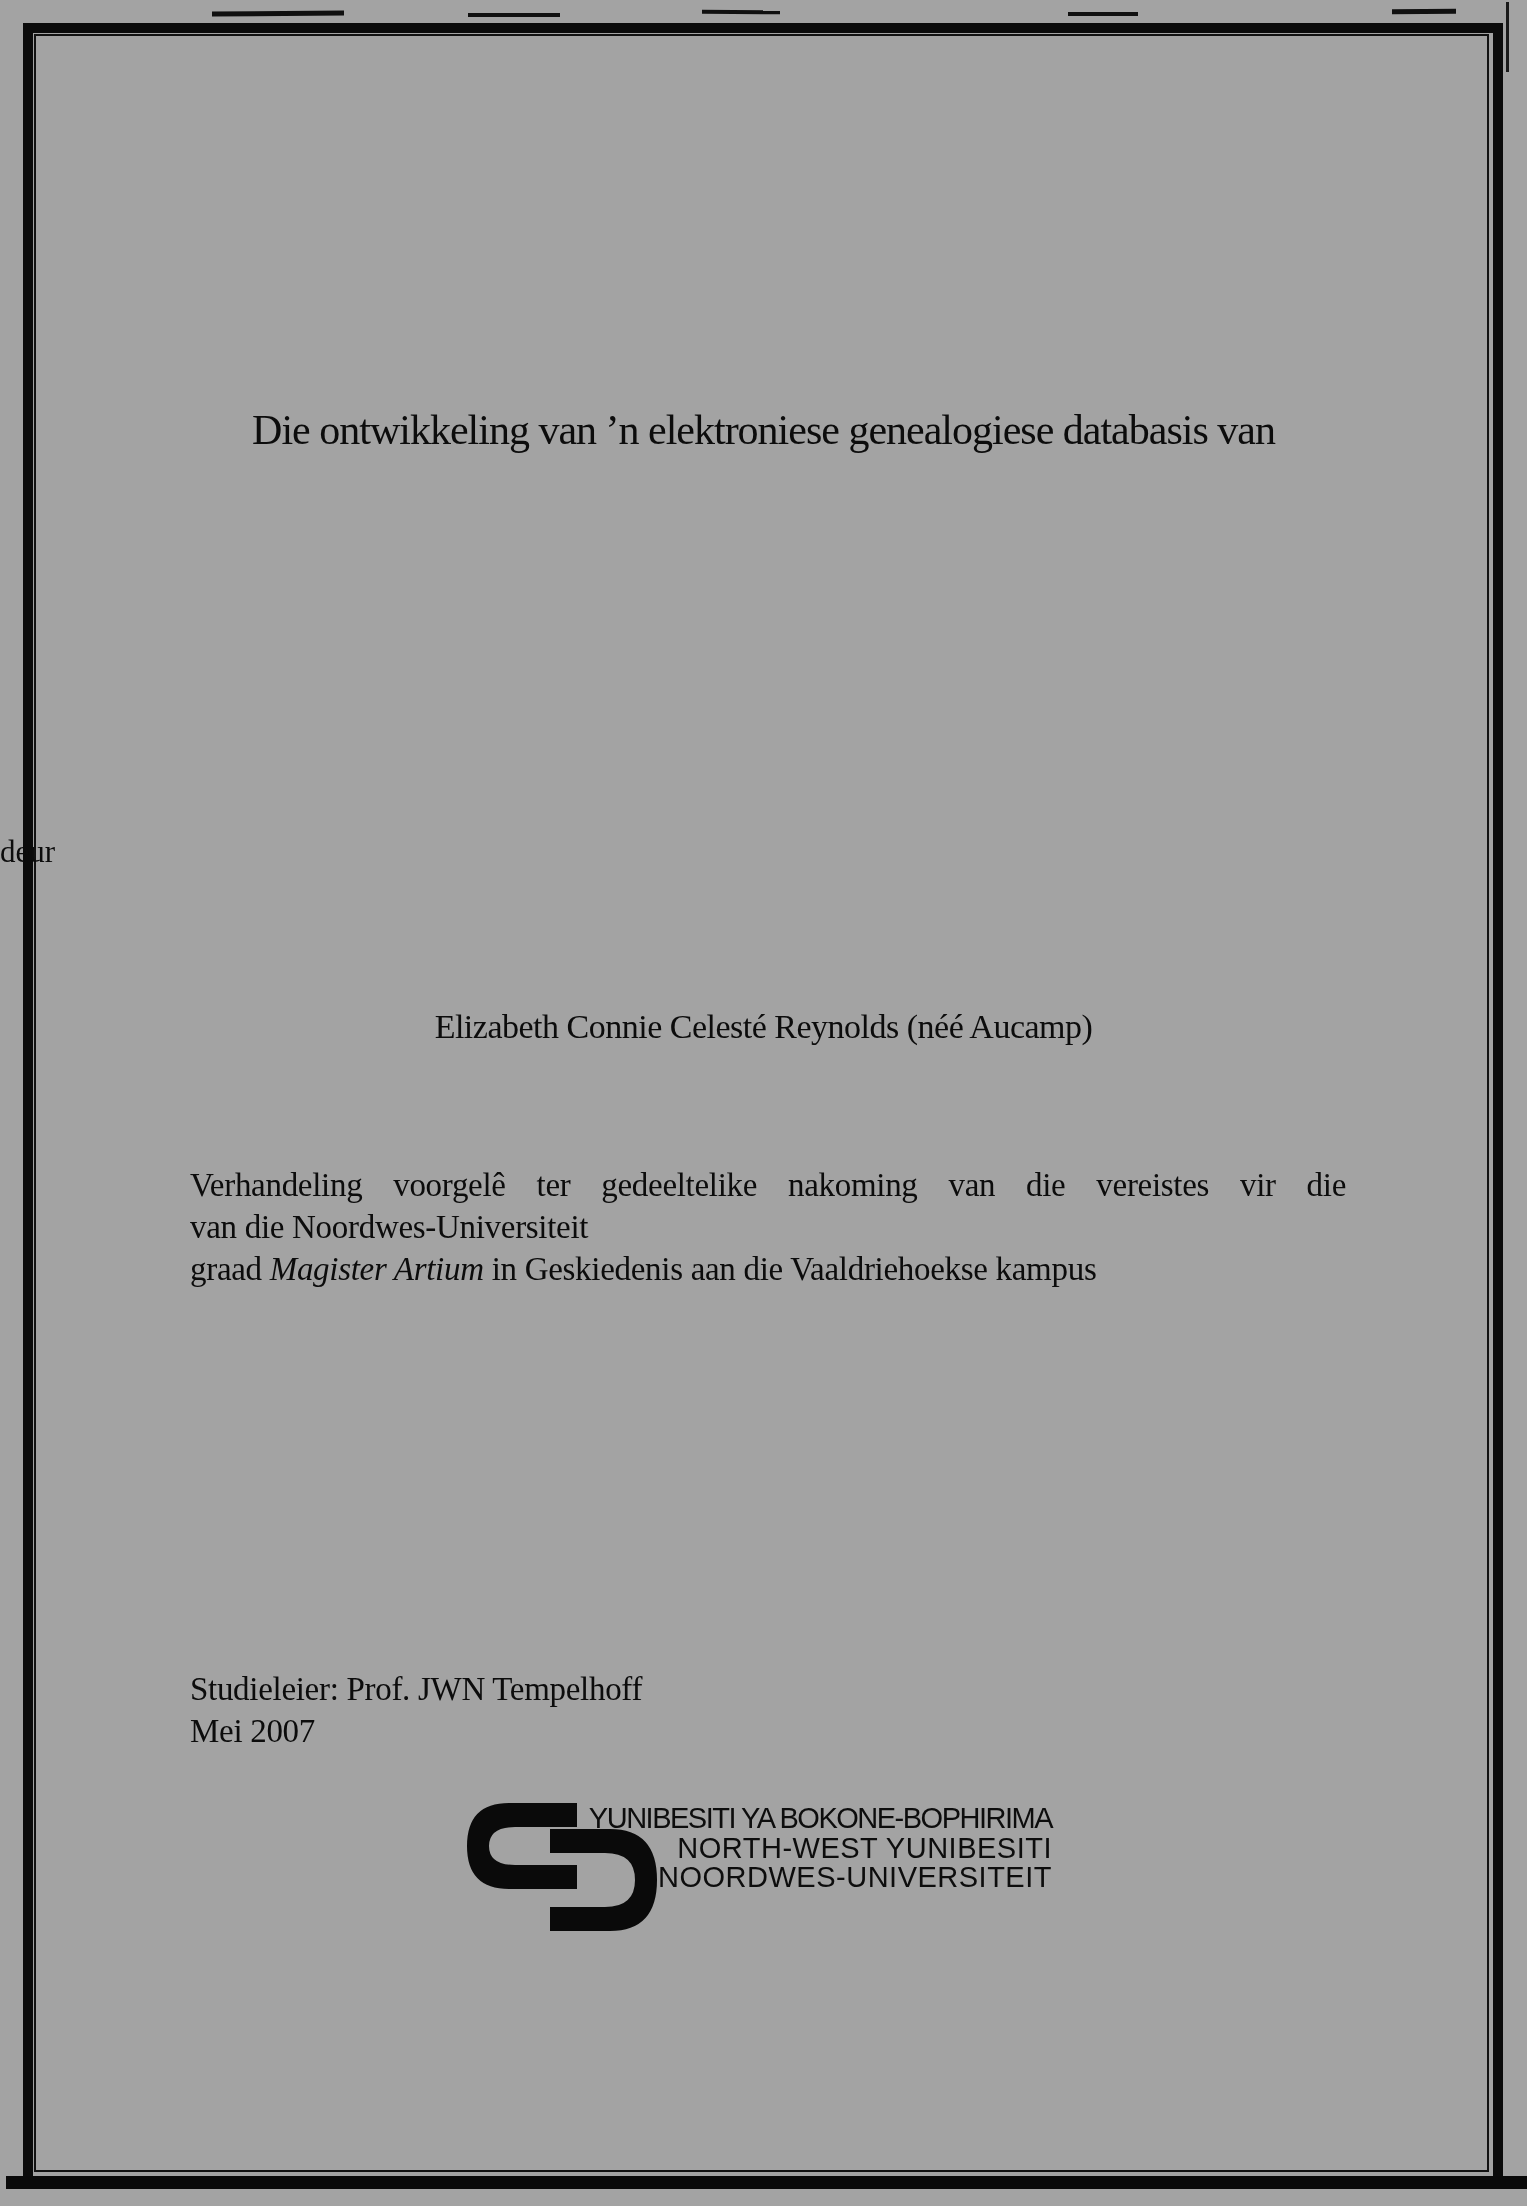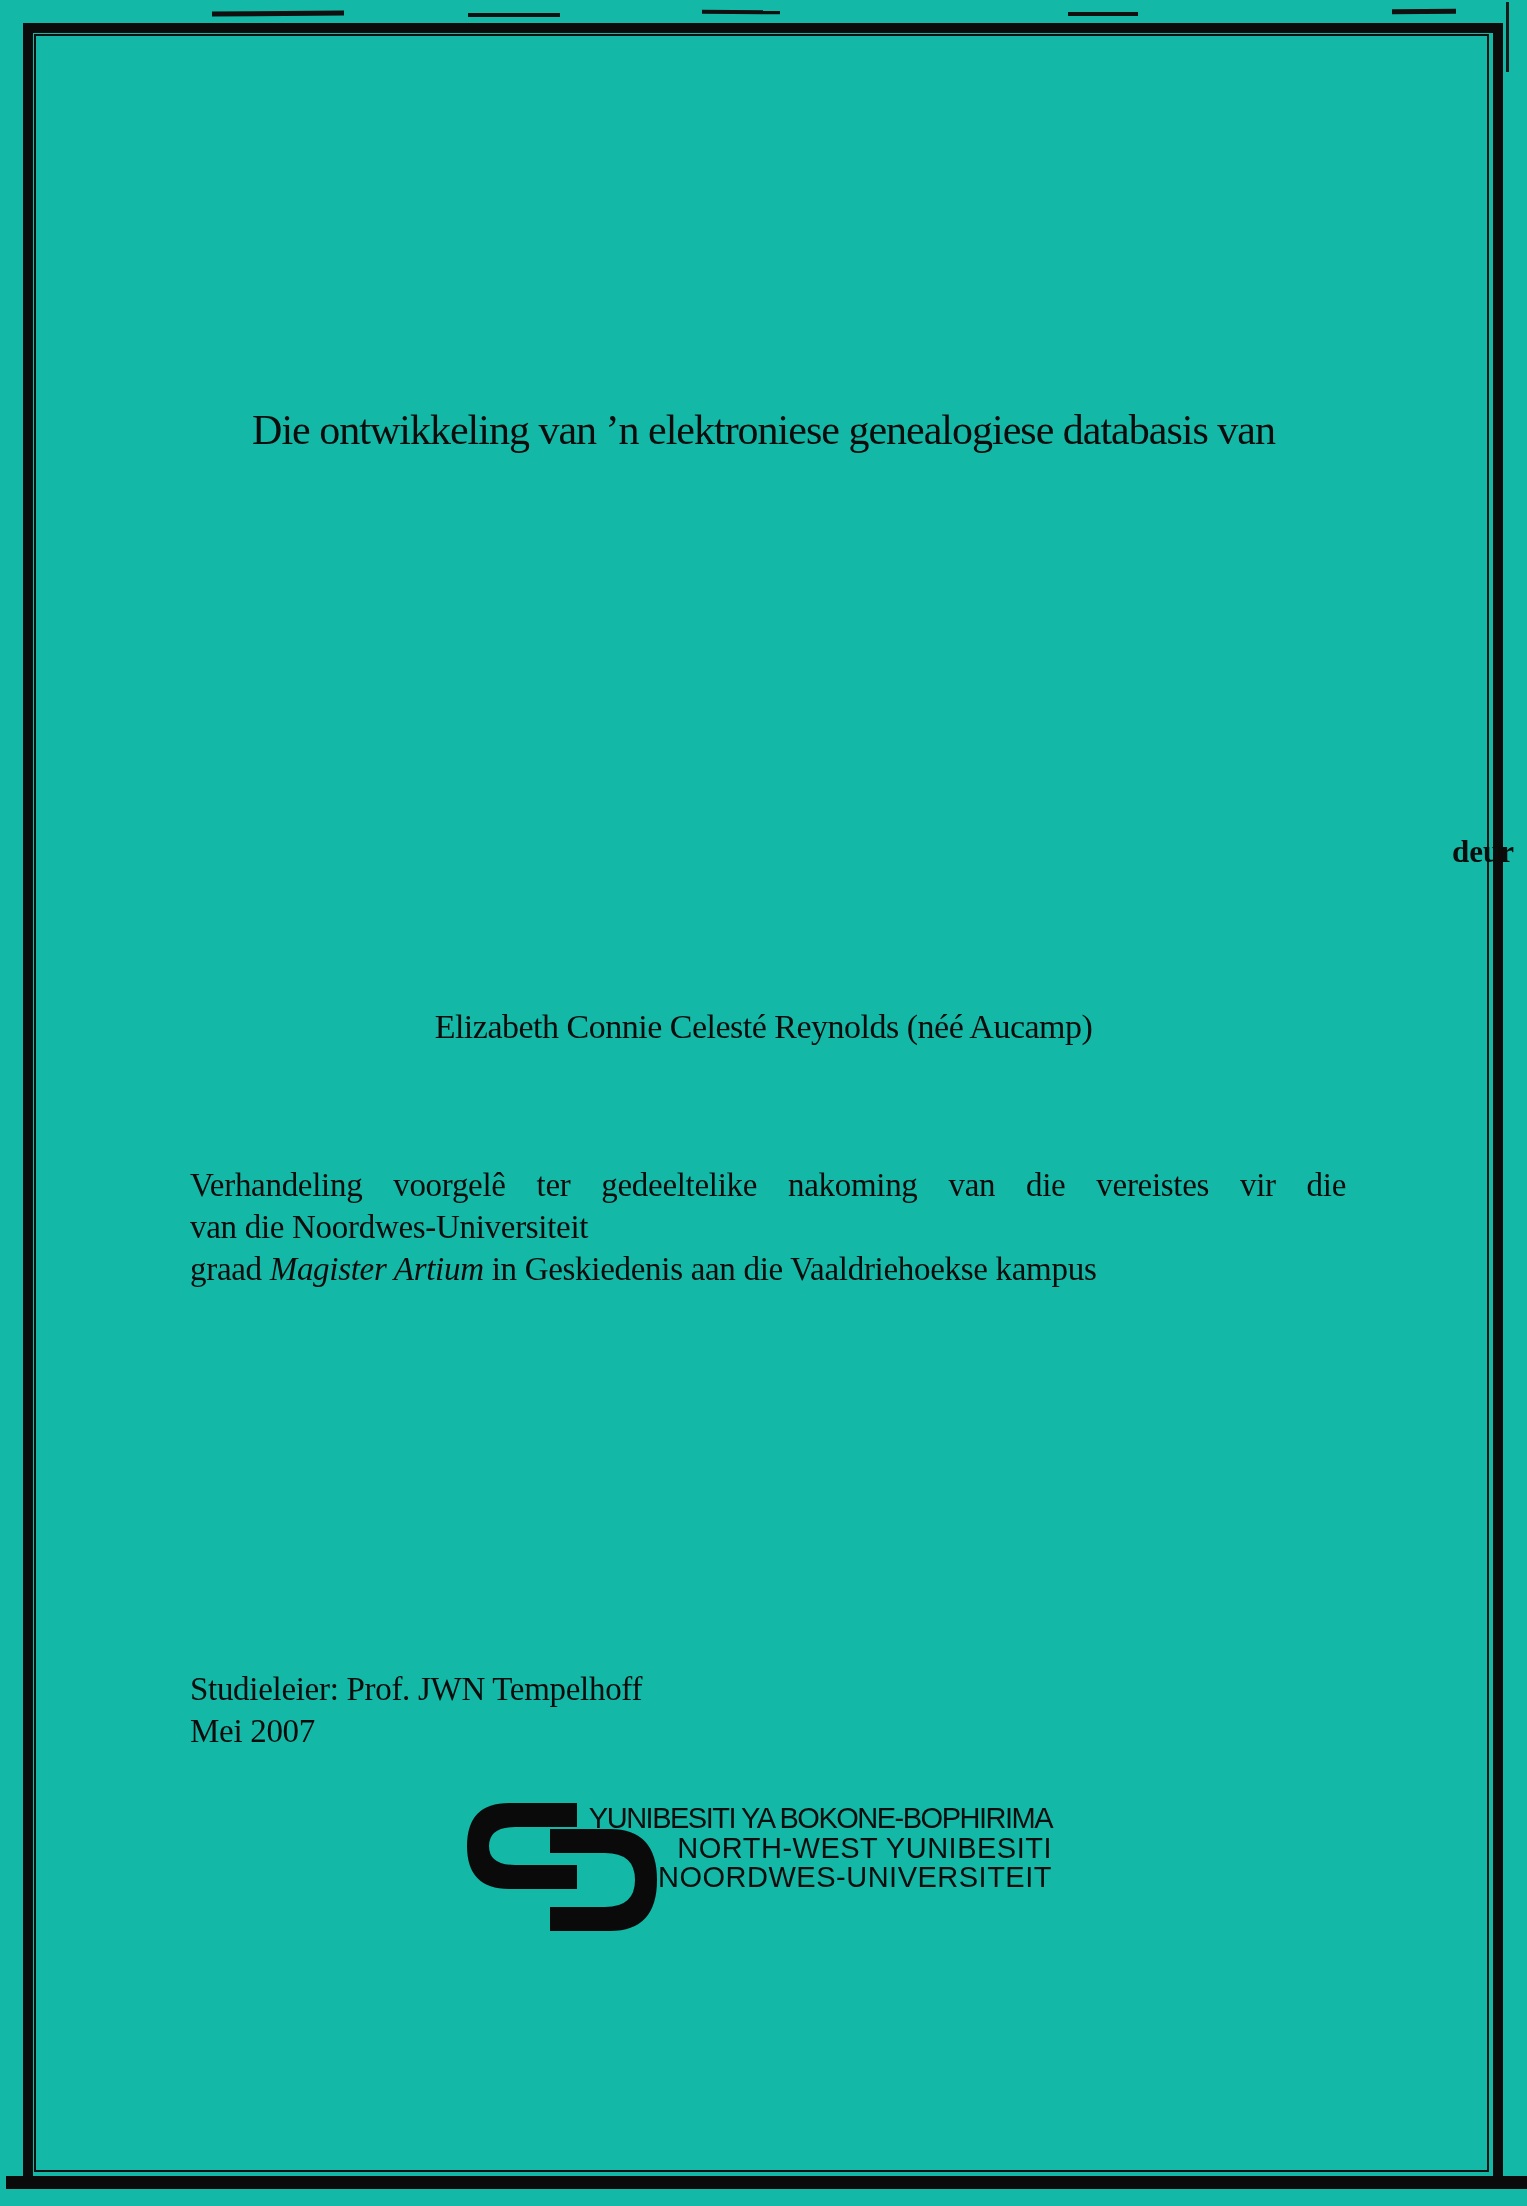--- a/index.html
+++ b/index.html
@@ -1,20 +1,20 @@
 <!DOCTYPE html>
 <html><head>
 <meta charset="utf-8">
 <style>
   html, body { margin: 0; padding: 0; background: #ffffff; }
   .page {
     position: relative;
     width: 1527px;
     height: 2206px;
-    background: #14b8a6;
+    background: #a3a3a3;
     font-family: "Liberation Serif", serif;
     color: #0c0c0c;
     overflow: hidden;
   }
   
   .frame-outer {
     position: absolute; left: 23px; top: 23px;
     width: 1480px; height: 2166px;
     border: 10px solid #0b0b0b;
     box-sizing: border-box;
@@ -34,22 +34,22 @@
   .a-top5 { left: 1392px; top: 9px;  width: 64px; height: 5px; transform: rotate(-0.6deg); }
   .a-bottom-bar { left: 6px; top: 2176px; width: 1521px; height: 13px; background: #0a0a0a; }
   .a-right-tick { left: 1506px; top: 2px; width: 3px; height: 70px; background: #1a1a1a; }
 
   .title {
     position: absolute; left: 70px; right: 70px; top: 393px;
     text-align: center;
     font-size: 42px; line-height: 75px; letter-spacing: -1px;
   }
   .byline {
-    position: absolute; left: 0; right: 13px; top: 834px;
-    text-align: right; font-size: 31px; font-weight: bold;
+    position: absolute; left: 0; right: 6px; top: 834px;
+    text-align: left; font-size: 31px;
   }
   .author {
     position: absolute; left: 0; right: 0; top: 1008px;
     text-align: center; font-size: 34px; letter-spacing: -0.5px;
   }
   .statement {
     position: absolute; left: 190px; width: 1156px; top: 1164px;
     font-size: 33px; line-height: 42px; letter-spacing: -0.3px;
   }
   .statement .justify { text-align: justify; text-align-last: justify; }

